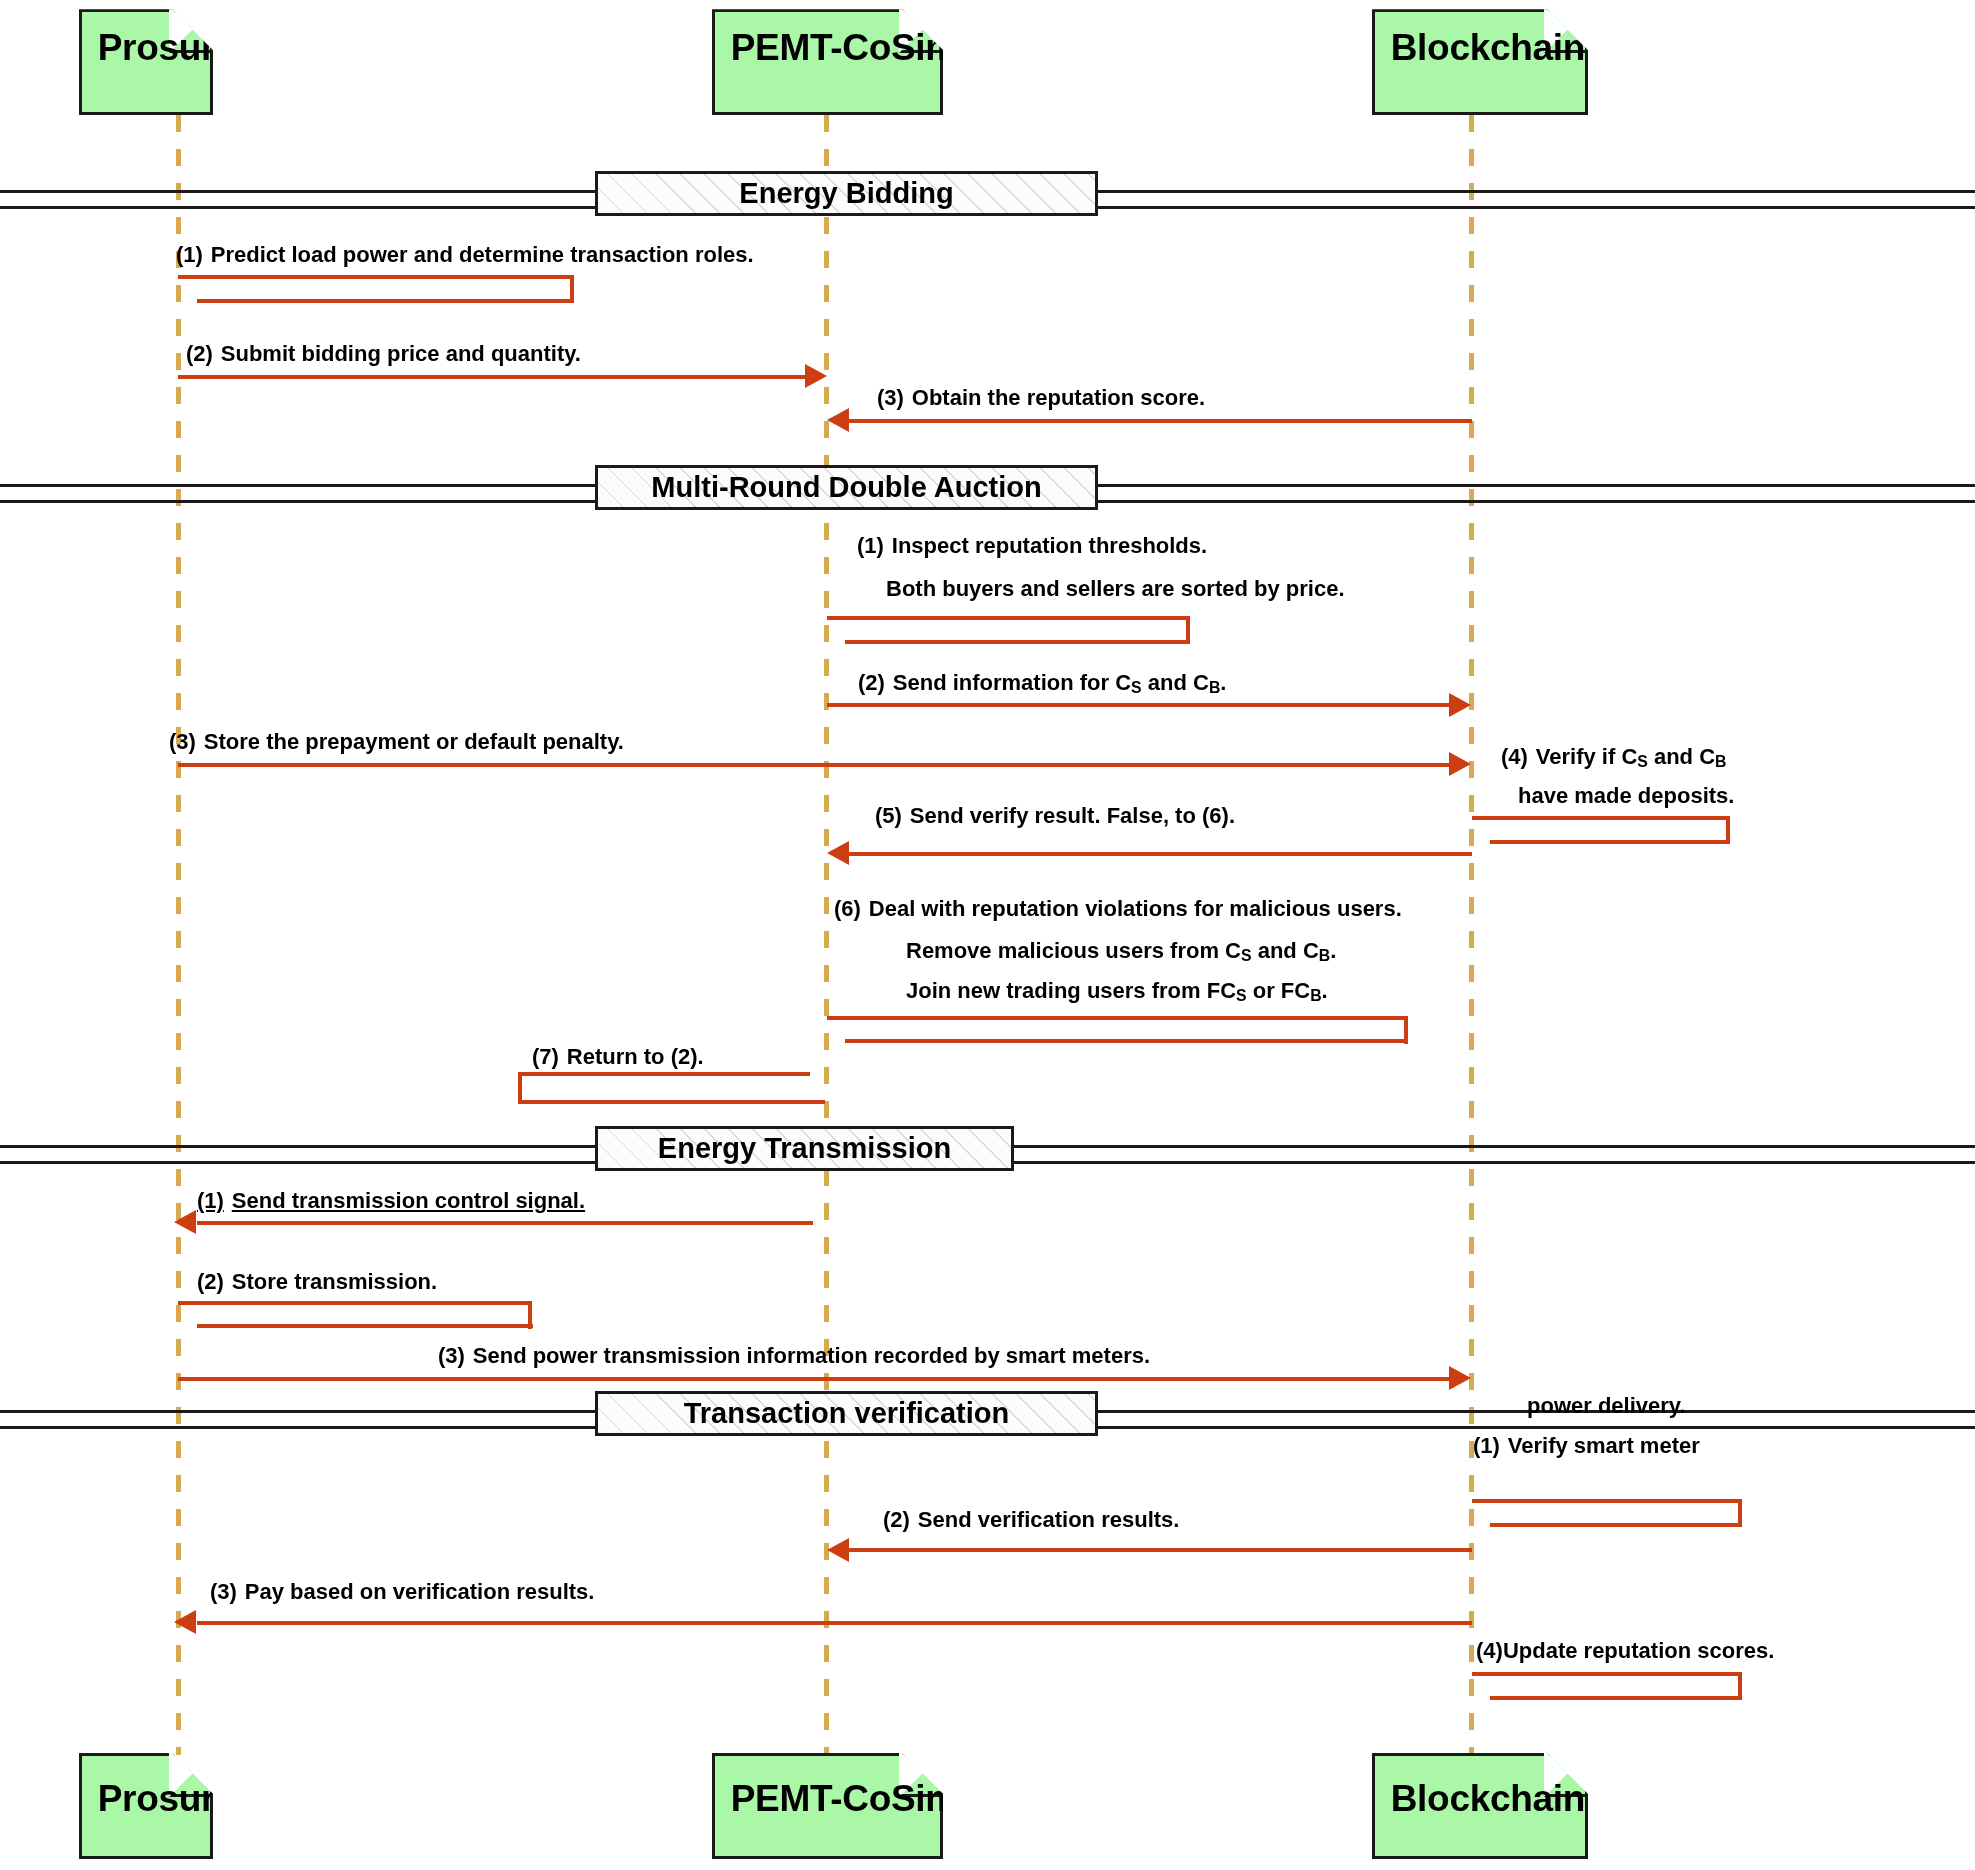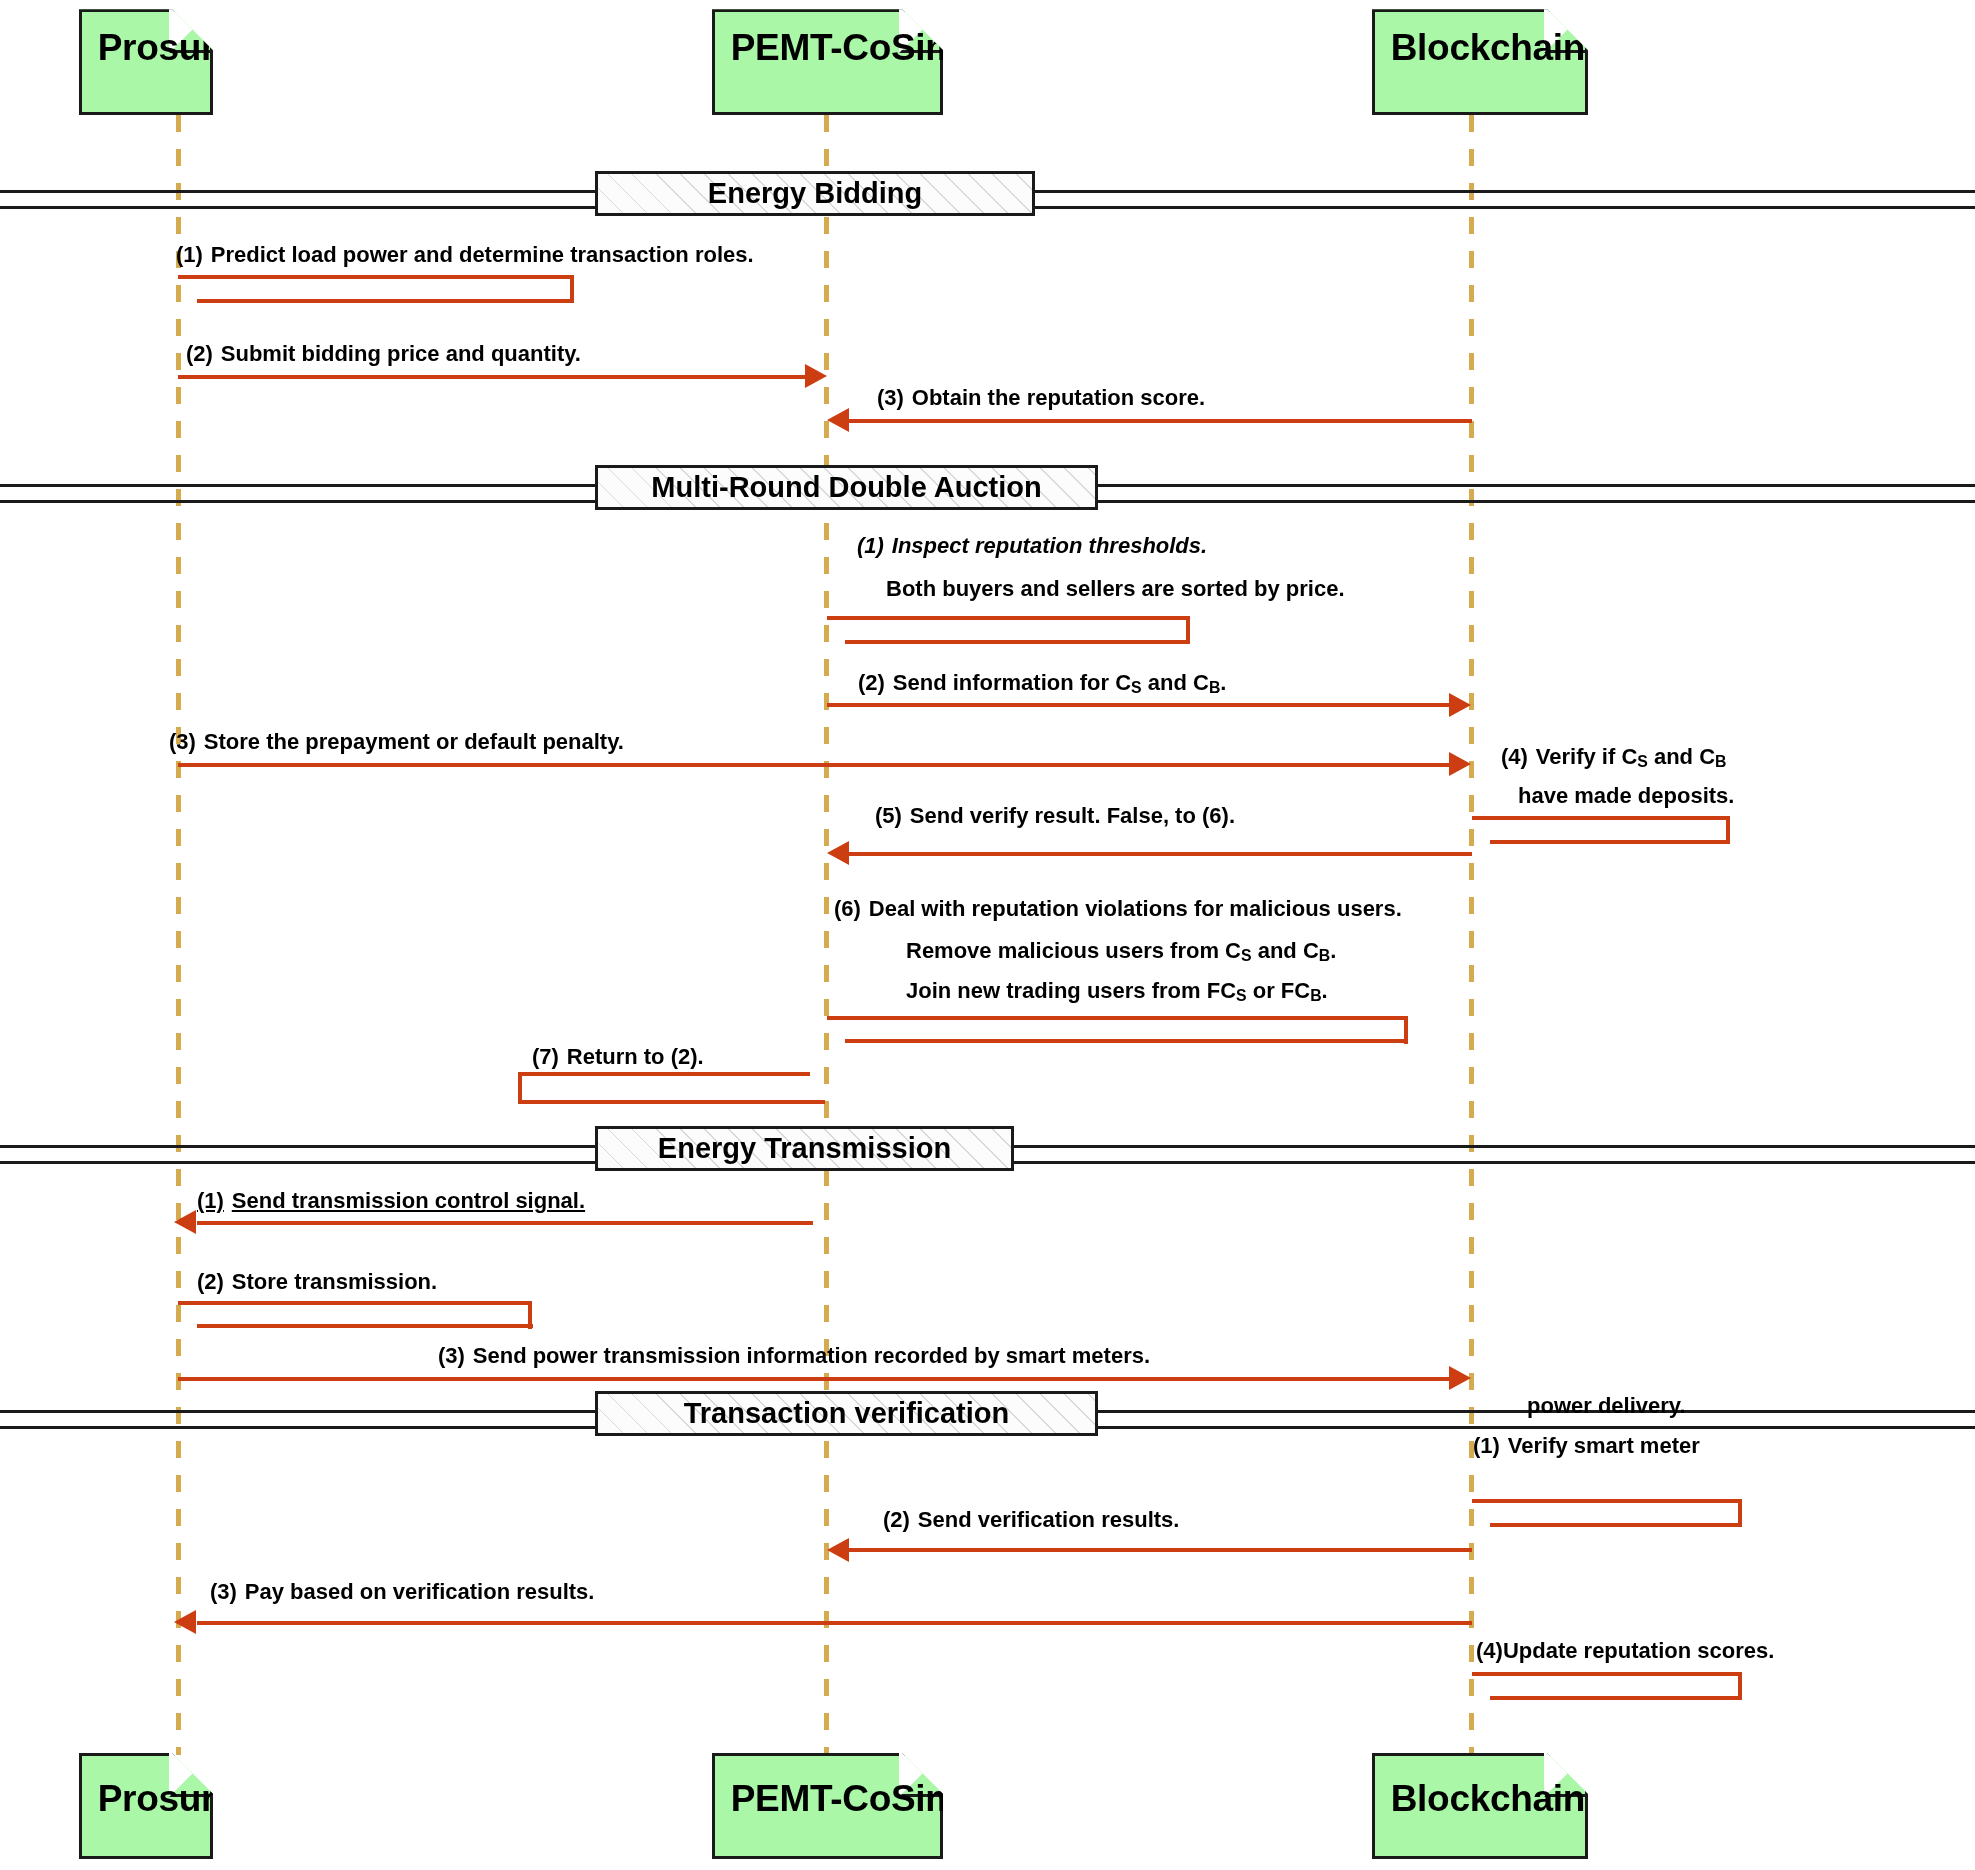--- a/index.html
+++ b/index.html
@@ -133,21 +133,21 @@
   </div>
 
   <div class="note top" style="left:1372px; top:9.2px; width:216px; height:106px;">
     <div class="fold"></div>
     <div class="nlabel">Blockchain</div>
   </div>
 
   <div class="divider" style="top:190px;">
     <div class="rail r1"></div>
     <div class="rail r2"></div>
-    <div class="dbox" style="left:595px; width:440px;">
+    <div class="dbox" style="left:595px; width:503px;">
       <span class="dlabel">Energy Bidding</span>
     </div>
   </div>
 
   <div class="msg" style="left:0; top:0;">
     <div class="mlabel" style="left:176px; top:244px;">
       <span class="num">(1)</span><span>Predict load power and determine transaction roles.</span>
     </div>
   </div>
   <div class="selfloop" style="left:0; top:0;">
@@ -175,21 +175,21 @@
 
   <div class="divider" style="top:484px;">
     <div class="rail r1"></div>
     <div class="rail r2"></div>
     <div class="dbox" style="left:595px; width:503px;">
       <span class="dlabel">Multi-Round Double Auction</span>
     </div>
   </div>
 
   <div class="msg" style="left:0; top:0;">
-    <div class="mlabel" style="left:857px; top:535px;font-style:italic;">
+    <div class="mlabel" style="left:857px; top:535px;">
       <span class="num">(1)</span><span>Inspect reputation thresholds.</span>
     </div>
     <div class="mlabel" style="left:886px; top:578px;">
       <span>Both buyers and sellers are sorted by price.</span>
     </div>
   </div>
   <div class="selfloop" style="left:0; top:0;">
     <div class="seg h" style="left:827px; top:616px; width:363px;"></div>
     <div class="seg v" style="left:1186px; top:616px; height:27.5px;"></div>
     <div class="seg h" style="left:845px; top:640px; width:345px;"></div>

